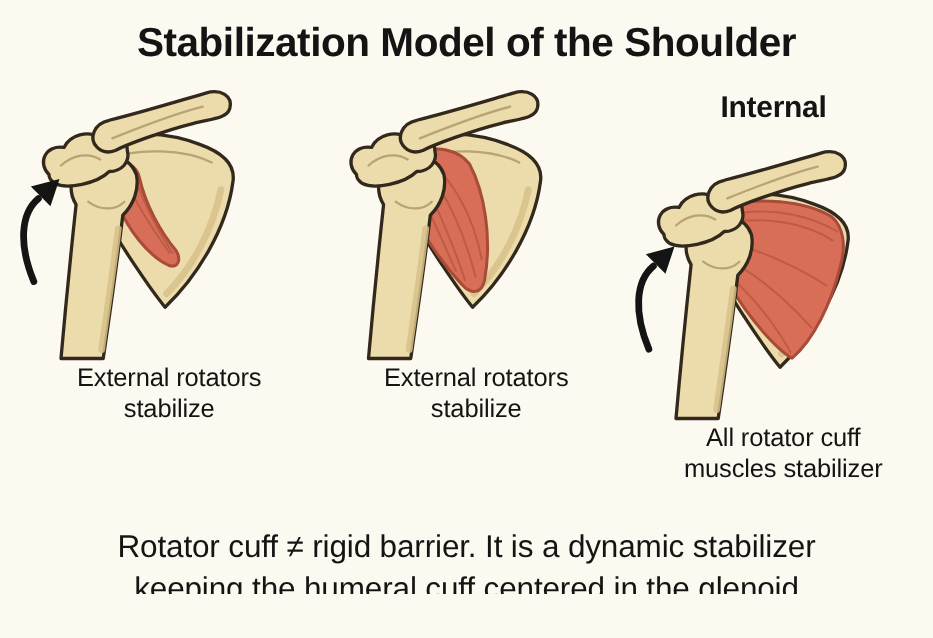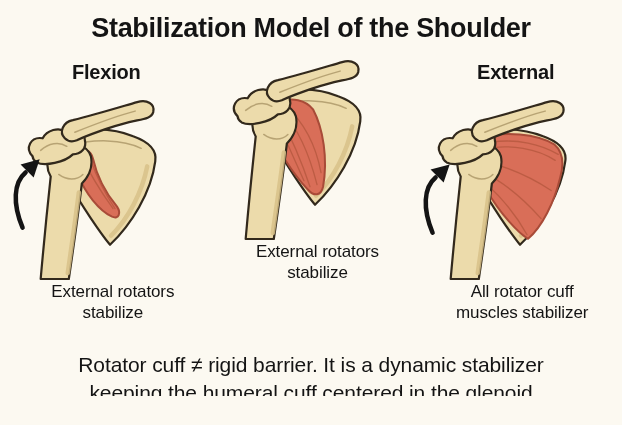--- a/index.html
+++ b/index.html
@@ -109,21 +109,20 @@
 </head>
 <body>
 
 <div class="canvas">
 
   <h1 class="title">Stabilization Model of the Shoulder</h1>
 
   <div class="panels">
 
     <div class="panel">
-      <div class="panel-label">Flexion</div>
       <svg class="illustration" width="192" height="196" viewBox="0 0 190 195" xmlns="http://www.w3.org/2000/svg">
         <g>
           <path class="bone" d="M50,48 C72,40 102,42 122,50 C136,55 146,63 144,75 C140,106 120,138 99,158 C90,147 70,118 58,96 C52,80 48,62 50,48 Z"></path>
           <path class="shade" d="M136,80 C131,106 117,132 100,149"></path>
           <path class="inner-line" d="M58,60 C82,52 112,53 130,62"></path>
         </g>
         <g>
           <path class="muscle" d="M64,64 C72,60 80,64 82,72 C86,90 96,108 106,120 C110,126 108,133 101,130 C88,124 74,106 68,90 C64,80 60,70 64,64 Z"></path>
           <path class="fiber" d="M72,72 C80,90 92,108 102,122"></path>
           <path class="fiber" d="M80,74 C86,92 96,110 104,122"></path>
@@ -180,21 +179,21 @@
           <path class="inner-line" d="M64,46 C84,38 108,29 124,25"></path>
         </g>
       </svg>
       <div class="caption">
         <div>External rotators</div>
         <div>stabilize</div>
       </div>
     </div>
 
     <div class="panel">
-      <div class="panel-label">External</div>
+      <div class="panel-label">Internal</div>
       <svg class="illustration" width="192" height="196" viewBox="0 0 190 195" xmlns="http://www.w3.org/2000/svg">
         <g>
           <path class="bone" d="M50,48 C72,40 102,42 122,50 C136,55 146,63 144,75 C140,106 120,138 99,158 C90,147 70,118 58,96 C52,80 48,62 50,48 Z"></path>
           <path class="shade" d="M136,80 C131,106 117,132 100,149"></path>
           <path class="inner-line" d="M58,60 C82,52 112,53 130,62"></path>
         </g>
         <g>
           <path class="muscle" d="M58,52 C84,44 116,48 133,58 C141,65 143,77 139,91 C133,116 121,140 107,152 C98,147 79,127 66,104 C57,88 53,66 58,52 Z"></path>
           <path class="fiber" d="M64,62 C90,58 116,62 134,74"></path>
           <path class="fiber" d="M60,74 C86,80 112,92 130,104"></path>

